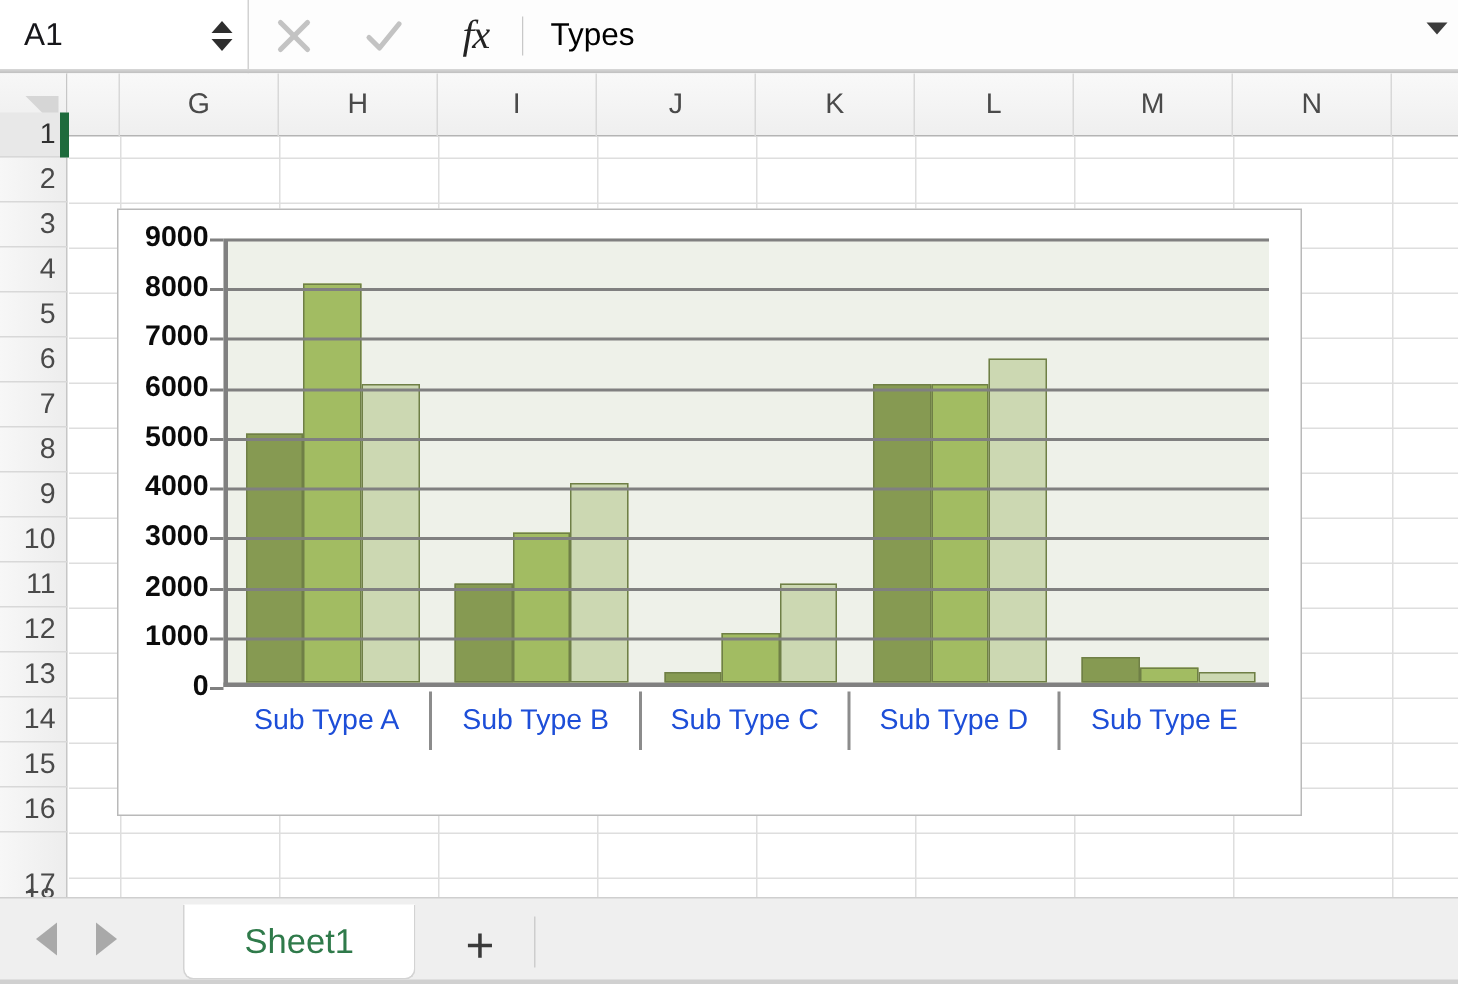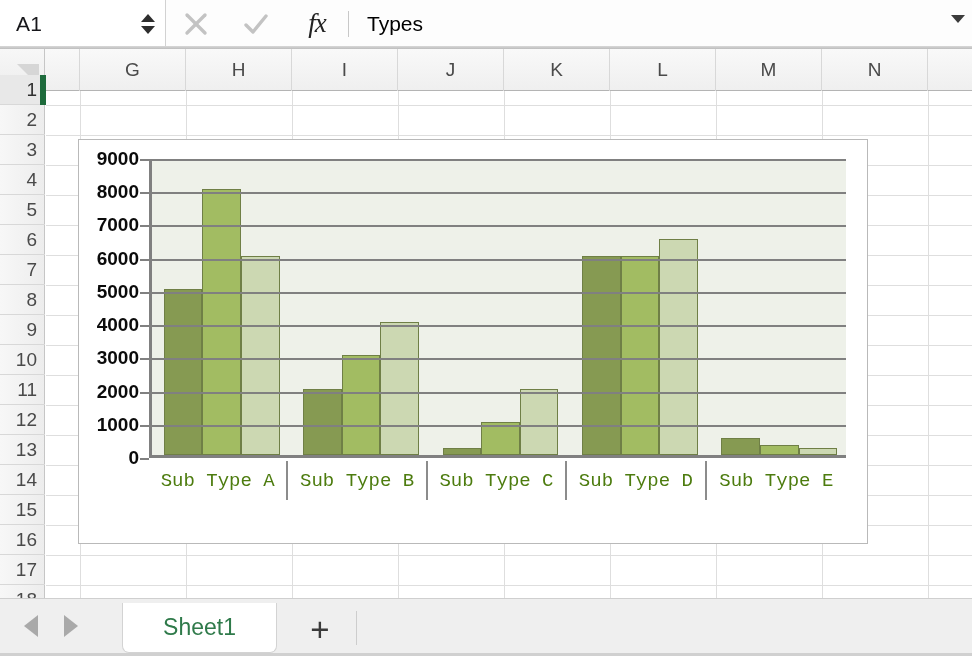--- a/index.html
+++ b/index.html
@@ -193,23 +193,22 @@
   
   .cat-axis {
     position: absolute; left: 70px; top: 321px;
     width: 697px; height: 78px;
   }
   .cat-row1 { position: absolute; left: 0; top: 0; width: 100%; height: 39px; }
   .cat-row2 { position: absolute; left: 0; top: 39px; width: 100%; height: 39px; }
   .cat-cell {
     position: absolute; top: 0; height: 100%;
     display: flex; align-items: center; justify-content: center;
-    font-size: 19px; color: #4d7c0f;
+    font-size: 19px; color: #1d4ed8;
     border-right: 2px solid #8c8c8c;
-    font-family: Liberation Mono, monospace;
   }
   .cat-cell.noborder { border-right: none; }
 
   
   .tabbar {
     position: absolute; left: 0; top: 598px;
     width: 972px; height: 58px;
     background: #efefef;
     border-top: 1px solid #cfcfcf;
   }
@@ -312,21 +311,21 @@
         <div class="row-head" style="top: 164px; height: 30px;">7</div>
         <div class="row-head" style="top: 194px; height: 30px;">8</div>
         <div class="row-head" style="top: 224px; height: 30px;">9</div>
         <div class="row-head" style="top: 254px; height: 30px;">10</div>
         <div class="row-head" style="top: 284px; height: 30px;">11</div>
         <div class="row-head" style="top: 314px; height: 30px;">12</div>
         <div class="row-head" style="top: 344px; height: 30px;">13</div>
         <div class="row-head" style="top: 374px; height: 30px;">14</div>
         <div class="row-head" style="top: 404px; height: 30px;">15</div>
         <div class="row-head" style="top: 434px; height: 30px;">16</div>
-        <div class="row-head" style="top: 464px; height: 30px;">17</div>
+        <div class="row-head" style="top: 484px; height: 30px;">17</div>
         <div class="row-head" style="top: 494px; height: 30px;">18</div>
         <div class="row-head" style="top: 524px; height: 30px;">19</div>
       </div>
     <div class="cells">
         <div class="vline" style="left: 34px;"></div>
         <div class="vline" style="left: 140px;"></div>
         <div class="vline" style="left: 246px;"></div>
         <div class="vline" style="left: 352px;"></div>
         <div class="vline" style="left: 458px;"></div>
         <div class="vline" style="left: 564px;"></div>

